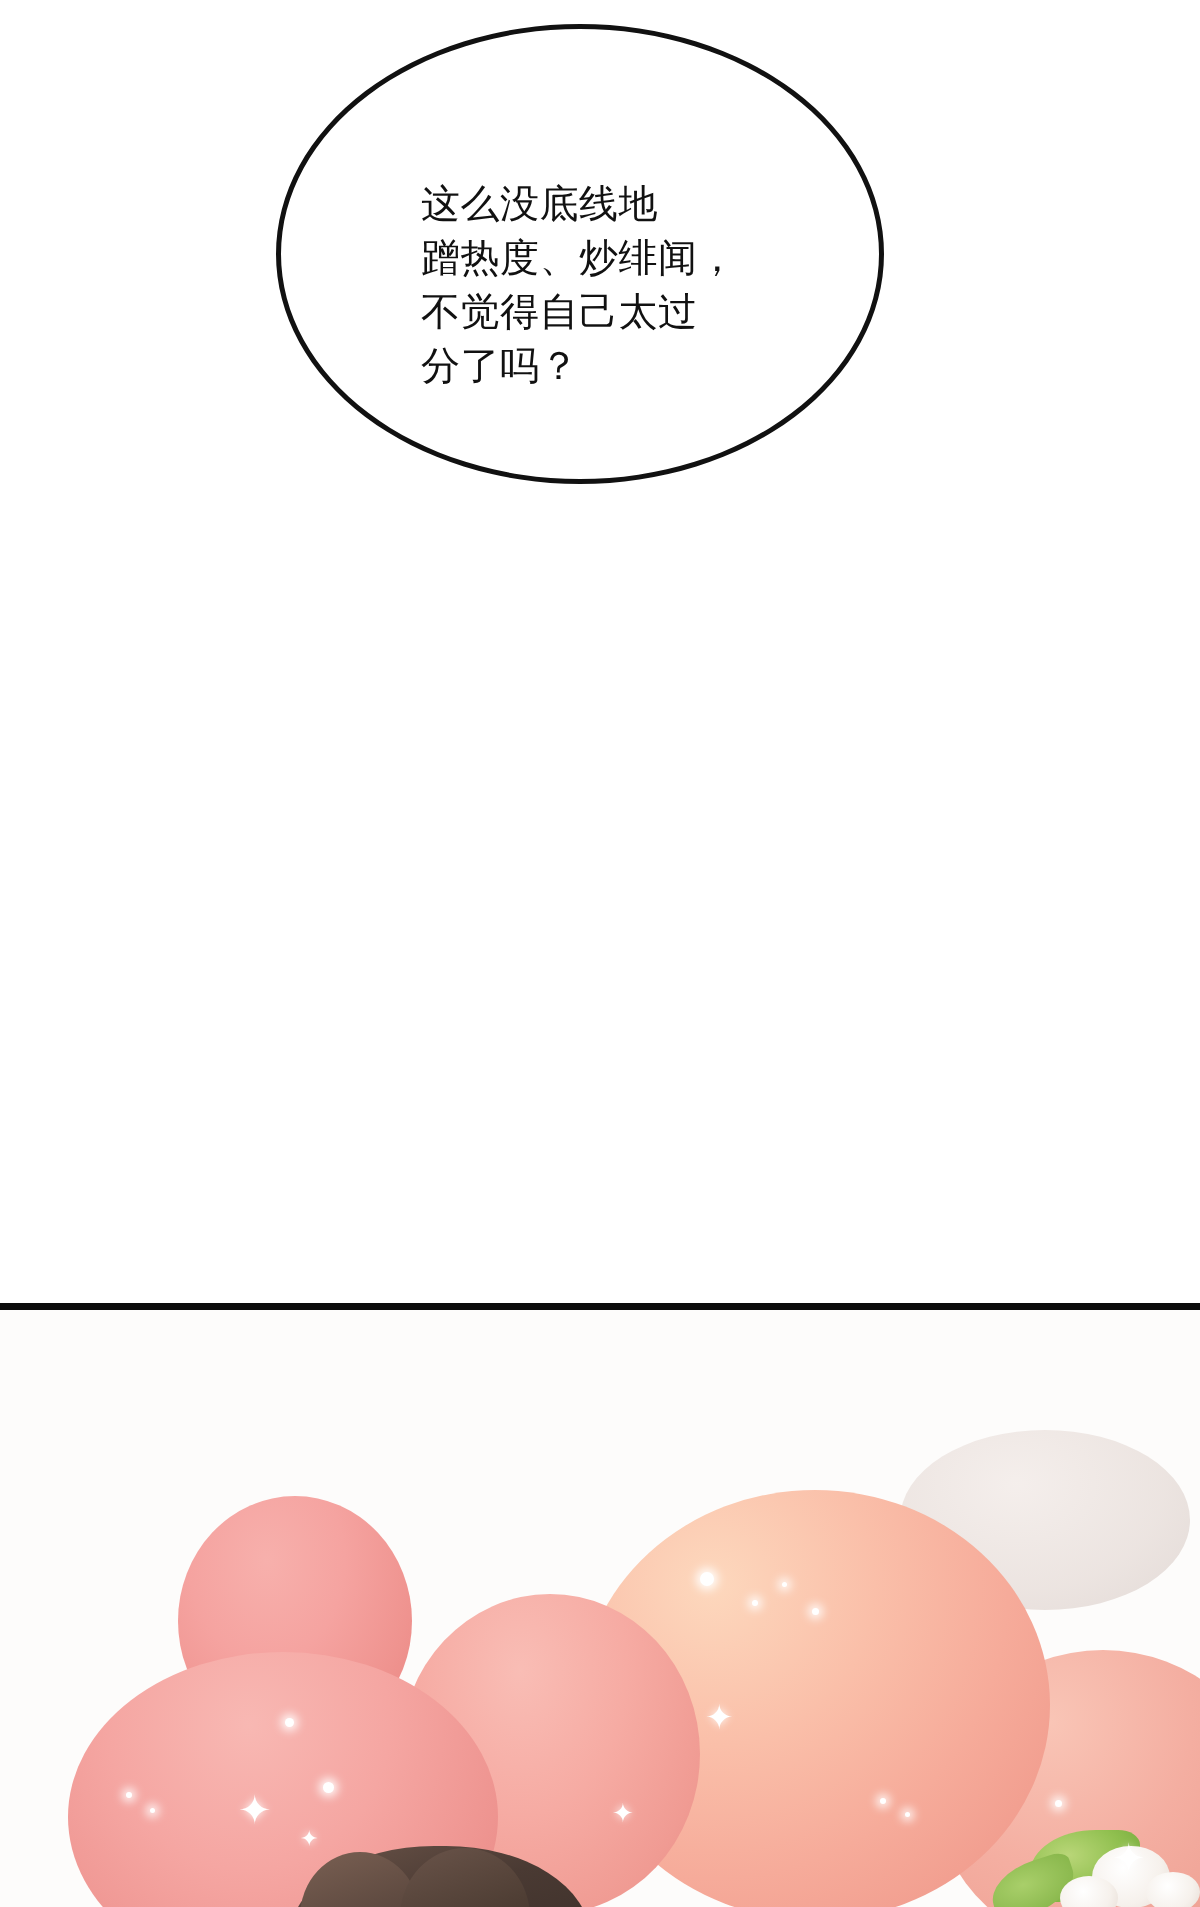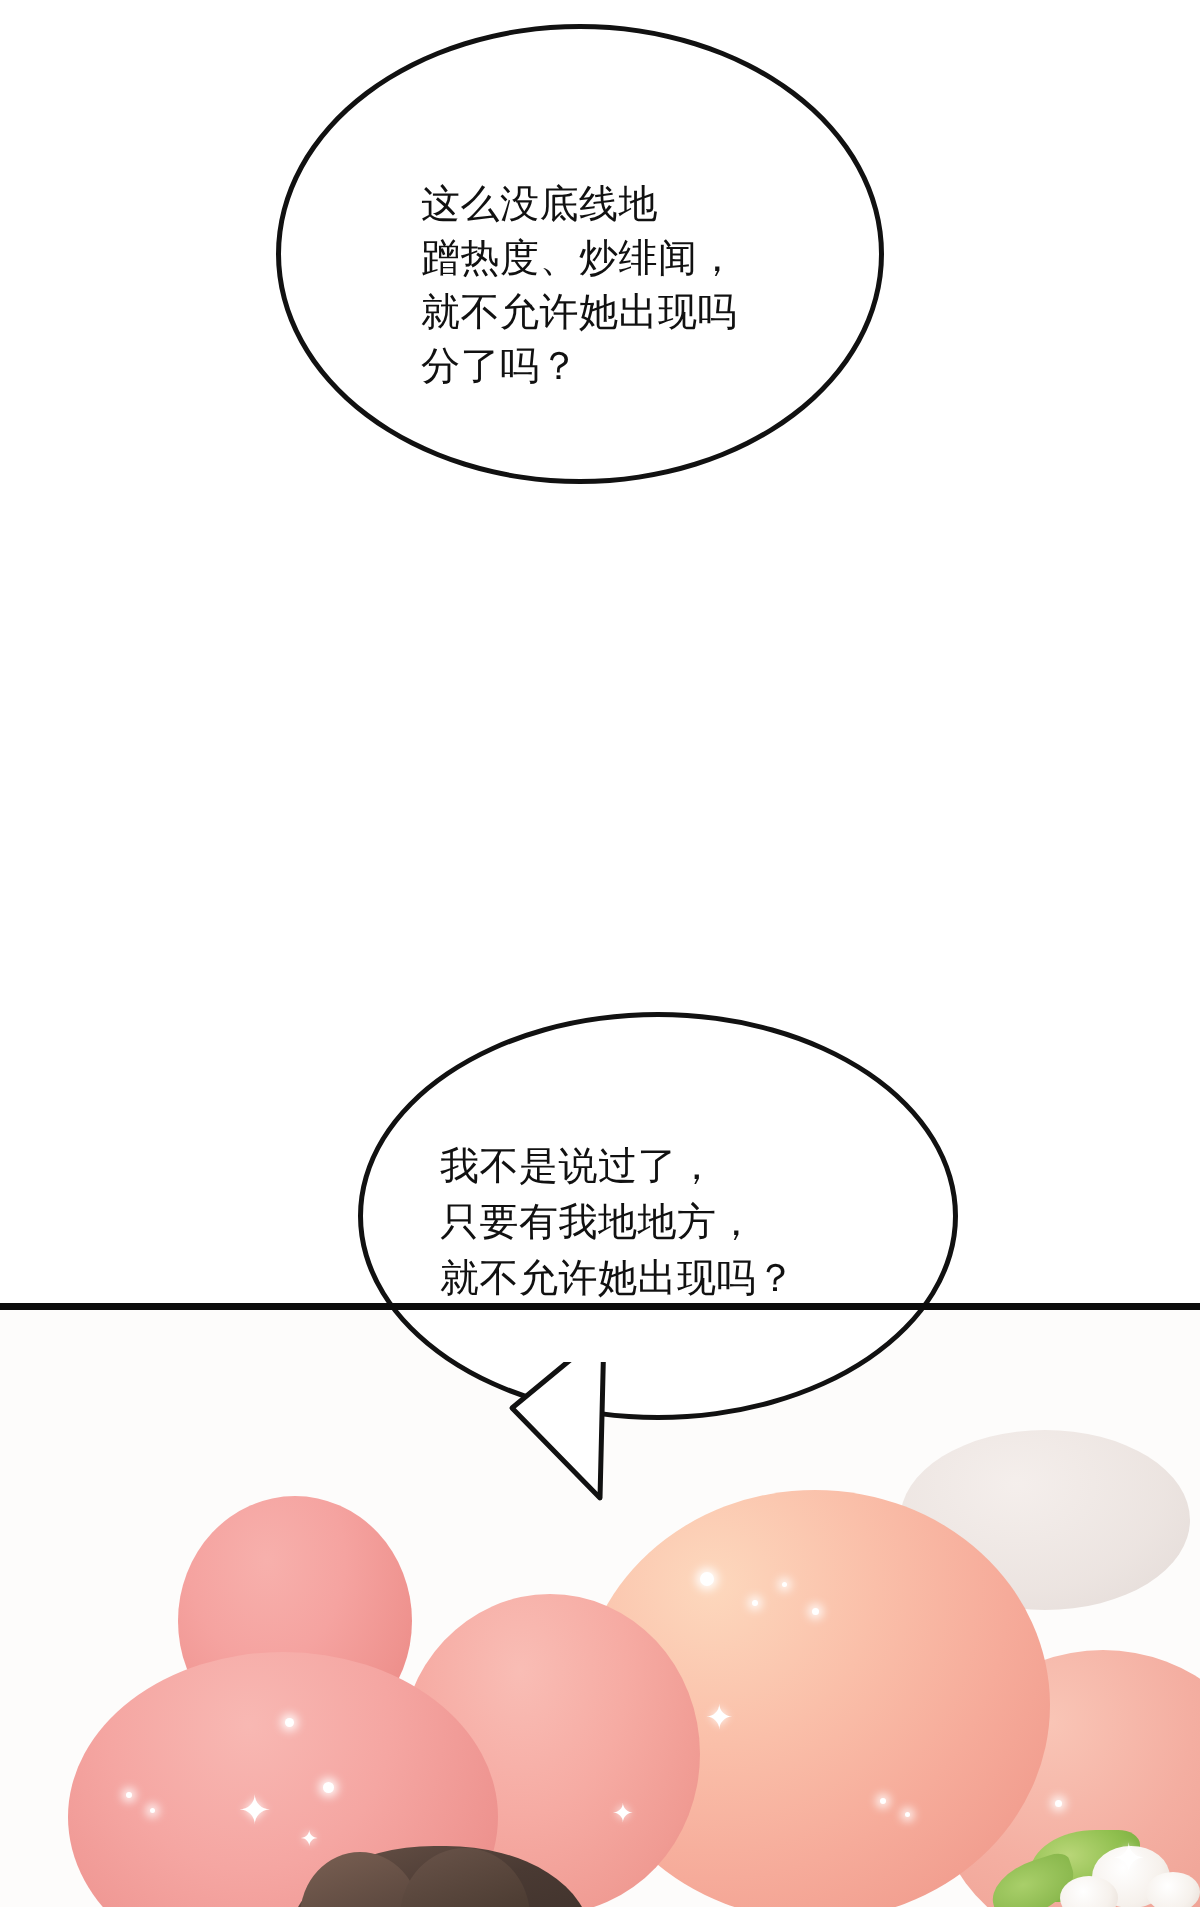--- a/index.html
+++ b/index.html
@@ -246,21 +246,21 @@
 </head>
 <body>
 
 <div id="page">
 
   <div class="panel-top">
 
     <div class="bubble-1">
       <div class="bubble-1-text">这么没底线地
 蹭热度、炒绯闻，
-就不允许她出现吗
+不觉得自己太过
 分了吗？</div>
     </div>
 
   </div>
 
   <div class="panel-bottom"></div>
 
   <div class="balloon b-tiny-top-right"></div>
   <div class="balloon b-right-big"></div>
   <div class="balloon b-far-right"></div>
@@ -291,25 +291,14 @@
   <div class="spark" style="left:1055px; top:1800px; width:7px;  height:7px;"></div>
 
   <div class="spark-star" style="left:238px; top:1790px; font-size:40px;">✦</div>
   <div class="spark-star" style="left:300px; top:1828px; font-size:22px;">✦</div>
   <div class="spark-star" style="left:705px; top:1700px; font-size:34px;">✦</div>
   <div class="spark-star" style="left:612px; top:1800px; font-size:26px;">✦</div>
   <div class="spark-star" style="left:1112px; top:1838px; font-size:40px;">✦</div>
 
   <div class="panel-divider"></div>
 
-  <div class="bubble-2">
-
-    <svg class="bubble-2-tail" viewBox="0 0 230 200">
-      <path d="M 150 20 L 146 186 L 58 96 Z" fill="#ffffff" stroke="#111111" stroke-width="5" stroke-linejoin="round"></path>
-      <rect x="60" y="10" width="120" height="40" fill="#ffffff"></rect>
-    </svg>
-    <div class="bubble-2-body"></div>
-    <div class="bubble-2-text">我不是说过了，
-只要有我地地方，
-就不允许她出现吗？</div>
-  </div>
 
 </div>
 
 </body></html>

